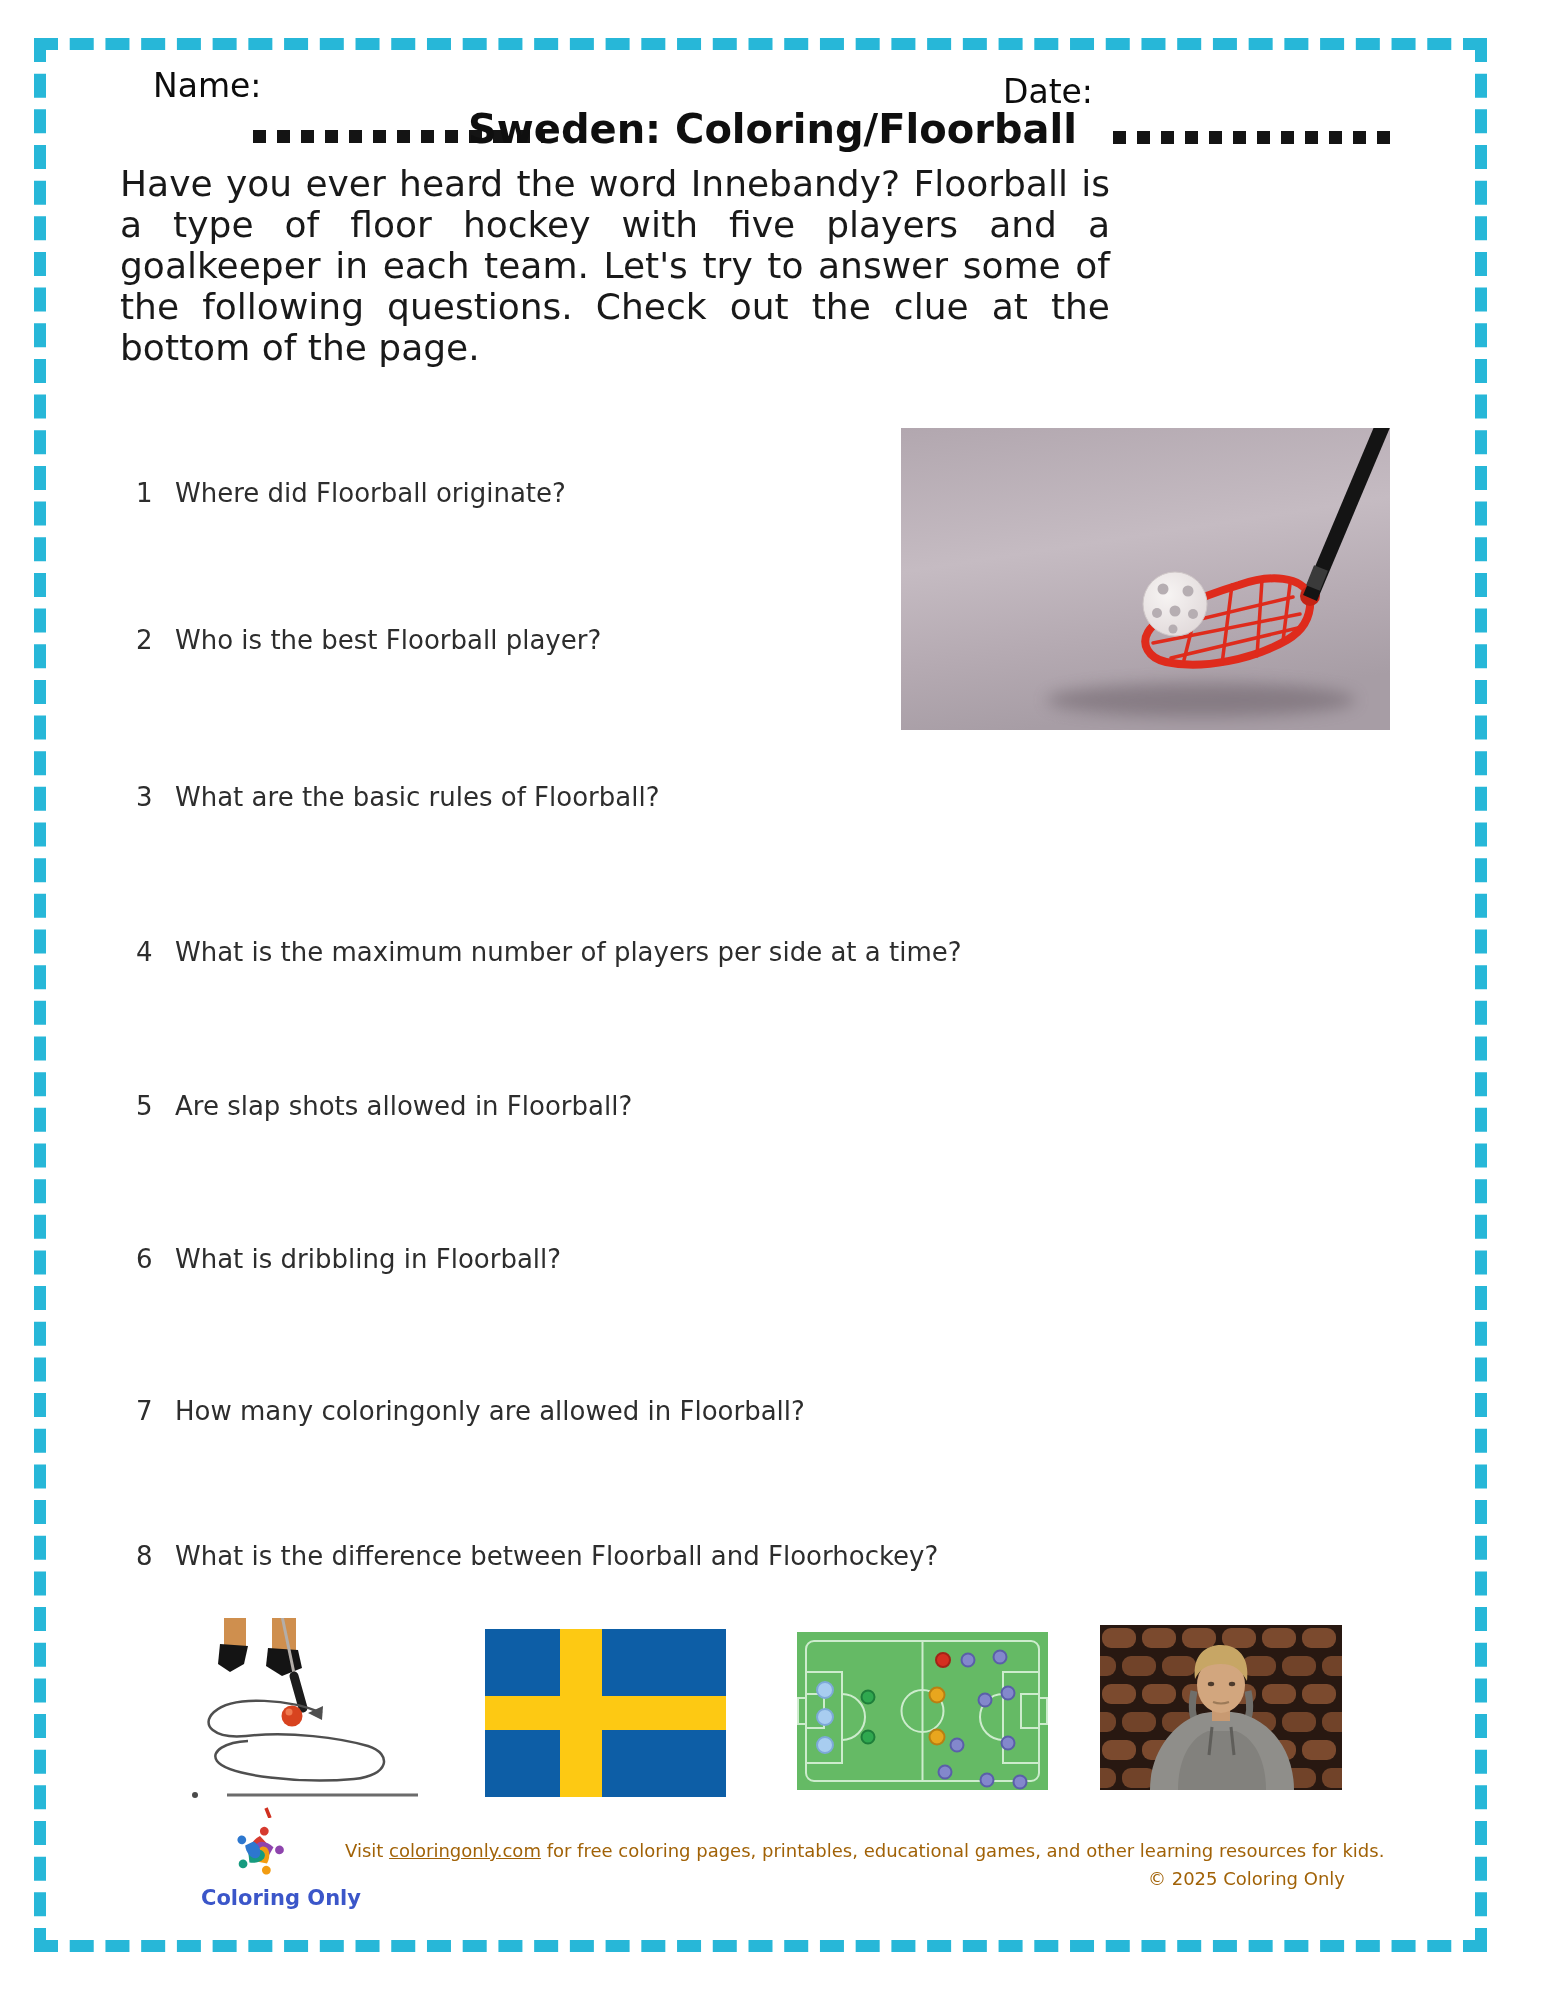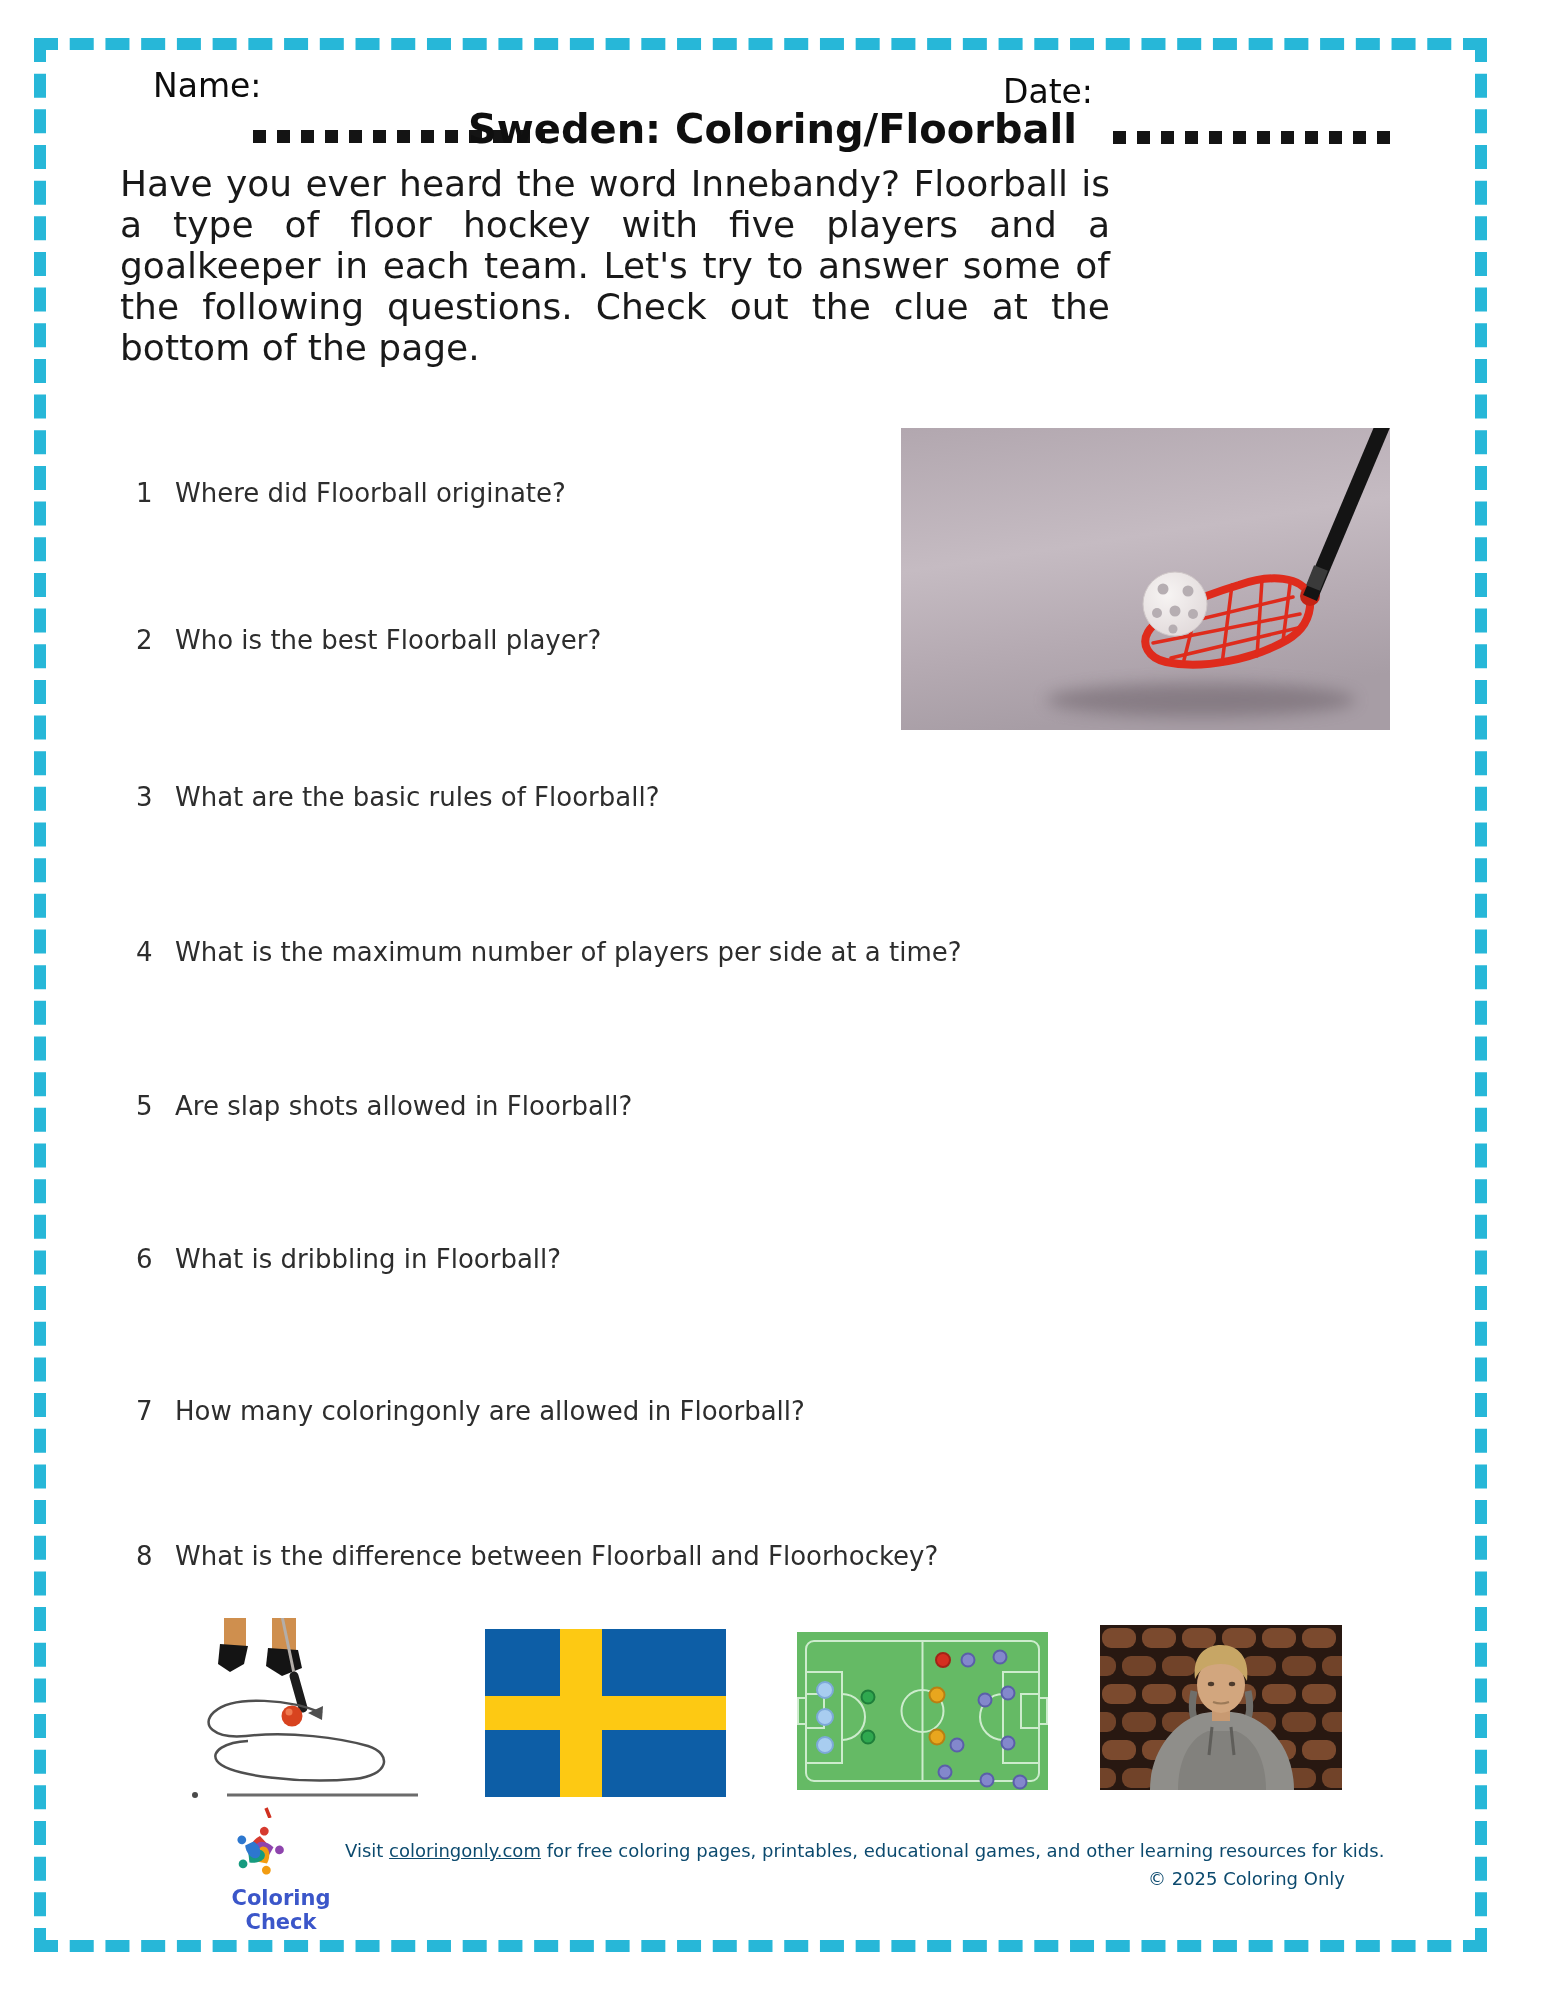--- a/index.html
+++ b/index.html
@@ -37,21 +37,21 @@
   #stick-photo { left:901px; top:428px; width:489px; height:302px; }
   #img-dribble { left:190px; top:1618px; width:230px; height:200px; }
   #img-flag    { left:485px; top:1629px; width:241px; height:168px; }
   #img-court   { left:797px; top:1632px; width:251px; height:158px; }
   #img-player  { left:1100px; top:1625px; width:242px; height:165px; }
   #footer-logo { left:218px; top:1818px; width:82px; height:66px; }
   .logo-text {
     position:absolute; left:196px; top:1886px; width:170px; text-align:center;
     font-size:21px; font-weight:600; color:#3b56c9;
   }
-  .footer-text { position:absolute; left:345px; top:1840px; width:1000px; font-size:18px; color:#0c4a6e; }
+  .footer-text { position:absolute; left:345px; top:1840px; width:1000px; font-size:18px; color:#a16207; }
   .footer-line1 { white-space:nowrap; }
   .footer-line2 { text-align:right; margin-top:7px; }
   .link { text-decoration:underline; cursor:pointer; }
   svg { display:block; }
 </style>
 </head>
 <body>
 
 <div class="page-border"></div>
 
@@ -254,18 +254,18 @@
         <circle cy="-21" r="4.5"></circle>
           <path d="M-3,-15 C-10,-9 -12,1 -5,3 C0,4 6,-3 5,-10 Z"></path>
       </g>
       <g transform="rotate(303)" fill="#2d77cf">
         <circle cy="-21" r="4.5"></circle>
           <path d="M-3,-15 C-10,-9 -12,1 -5,3 C0,4 6,-3 5,-10 Z"></path>
       </g>
     </g>
   </svg>
 </div>
-<div class="logo-text">Coloring Check</div>
+<div class="logo-text">Coloring Only</div>
 
 <div class="footer-text">
   <div class="footer-line1"><span>Visit </span><span class="link">coloringonly.com</span><span> for free coloring pages, printables, educational games, and other learning resources for kids.</span></div>
   <div class="footer-line2">© 2025 Coloring Only</div>
 </div>
 
 </body></html>

